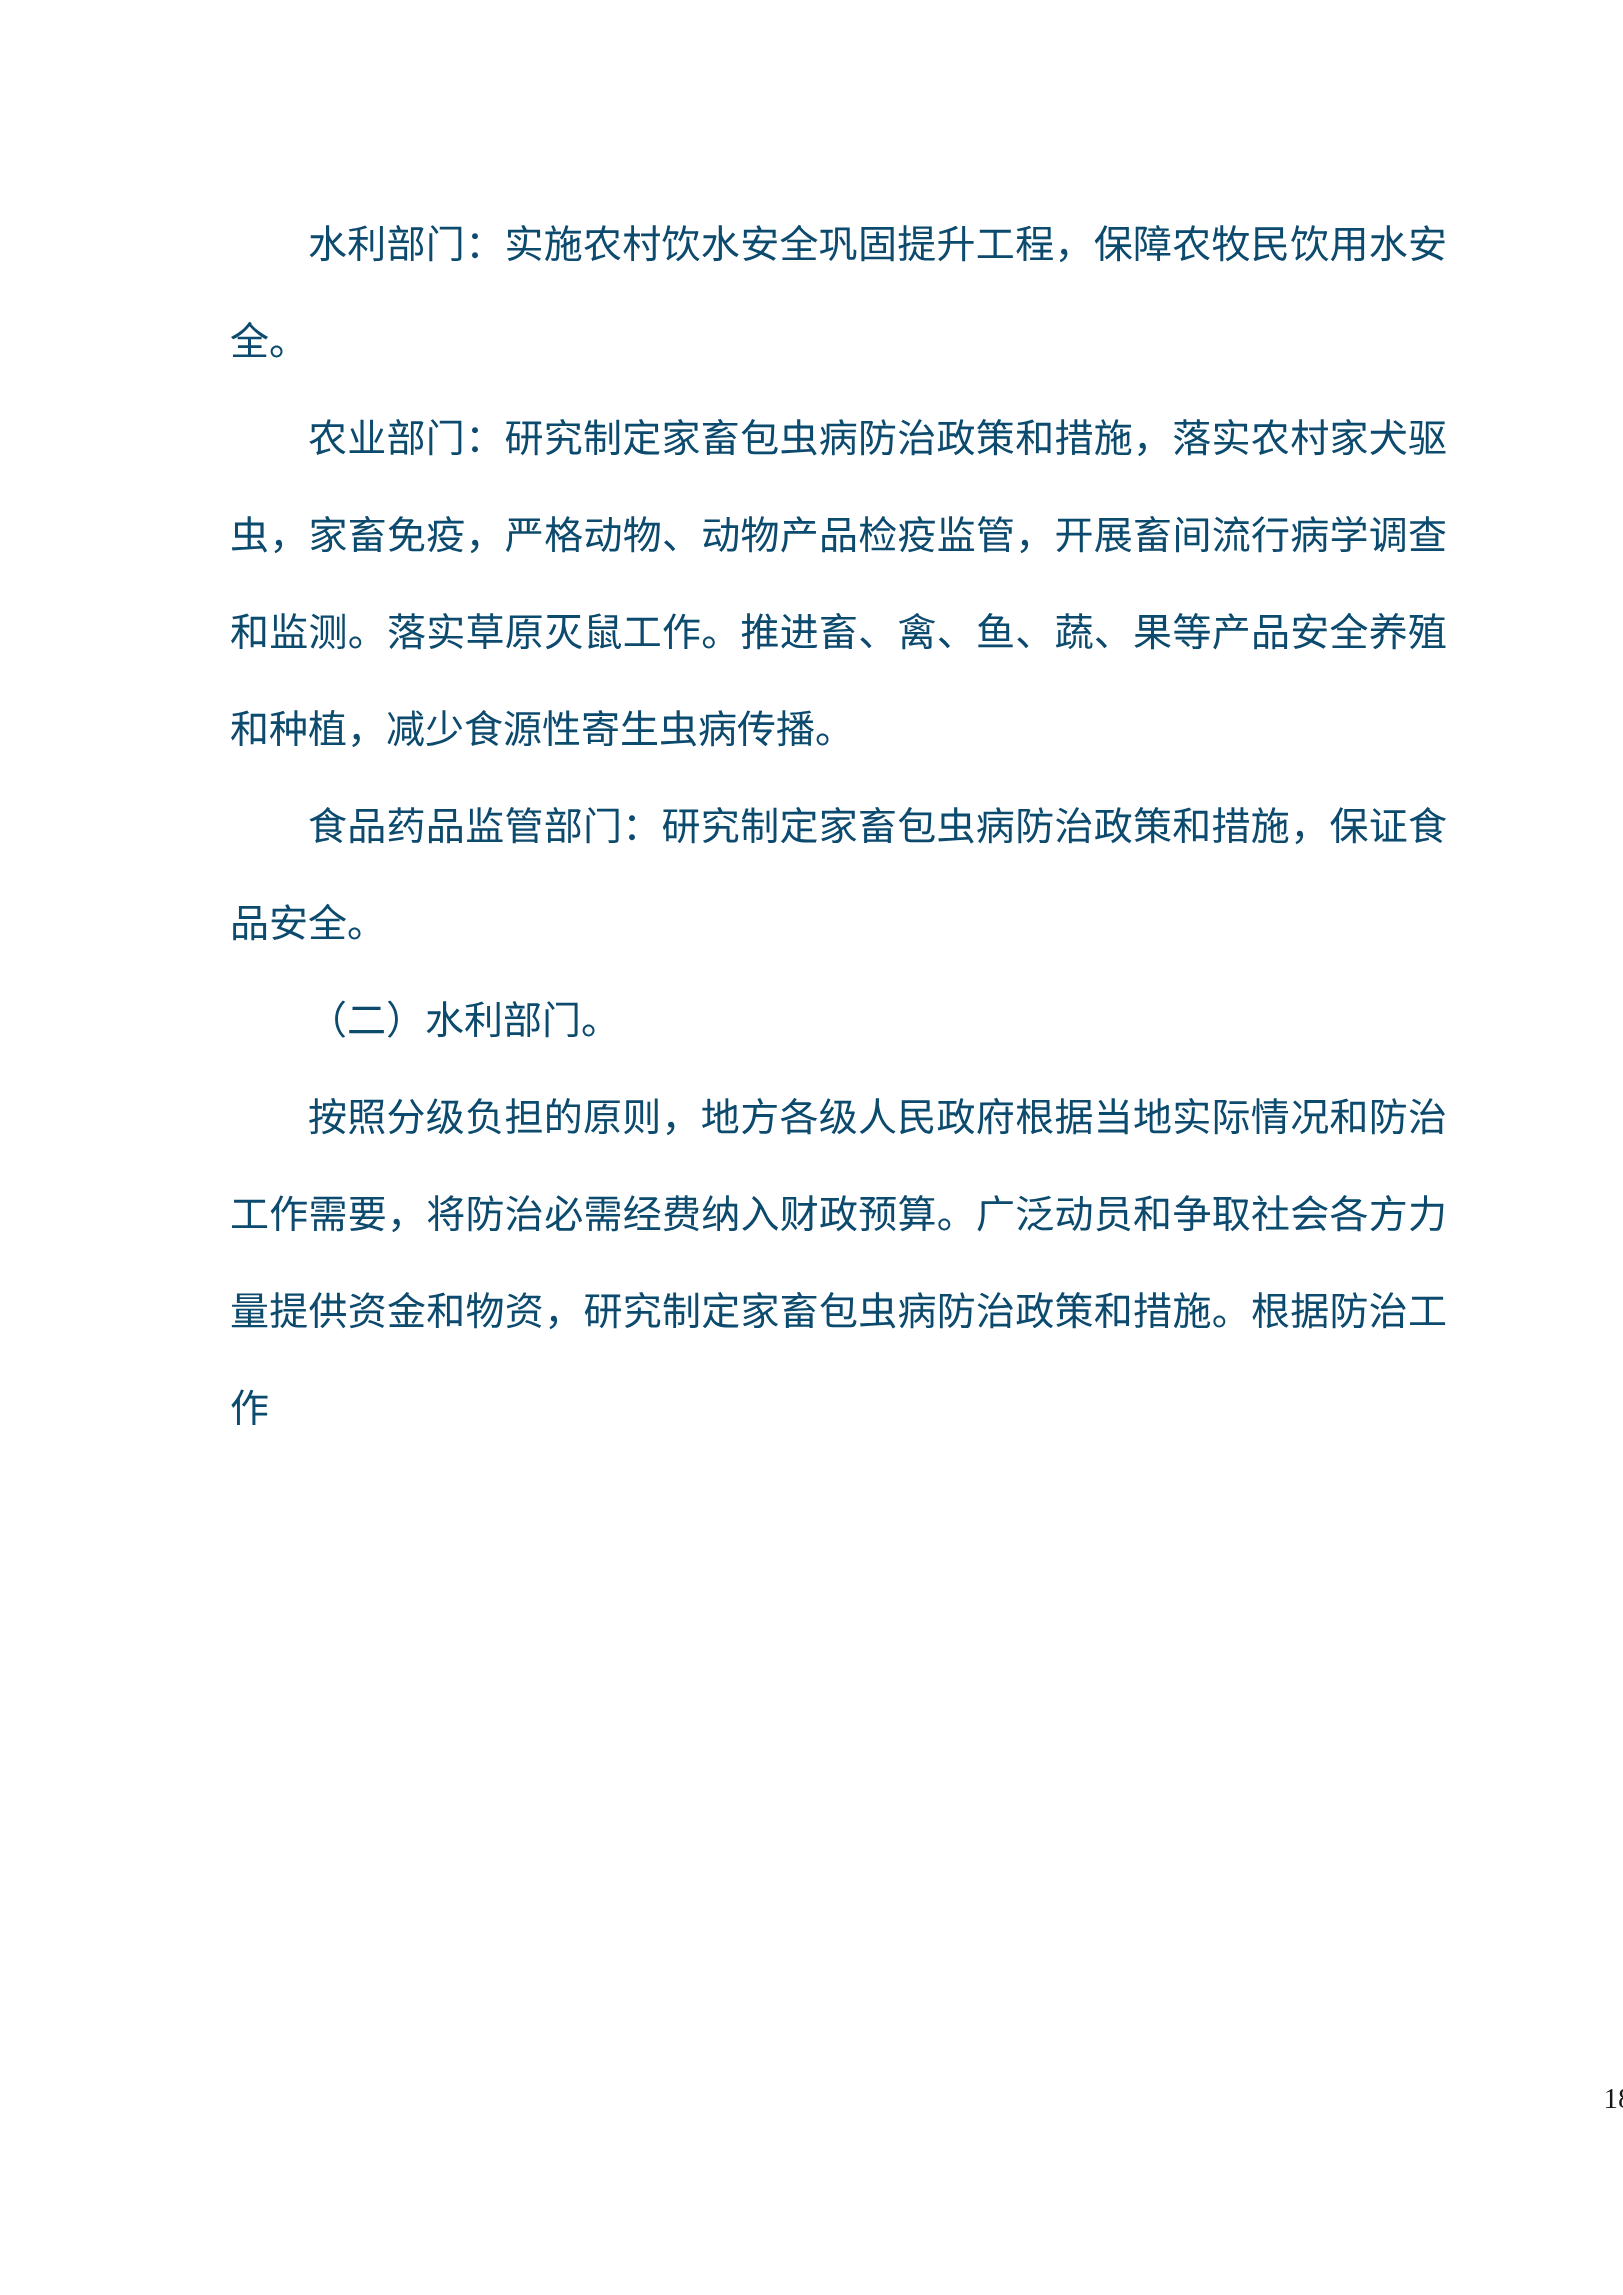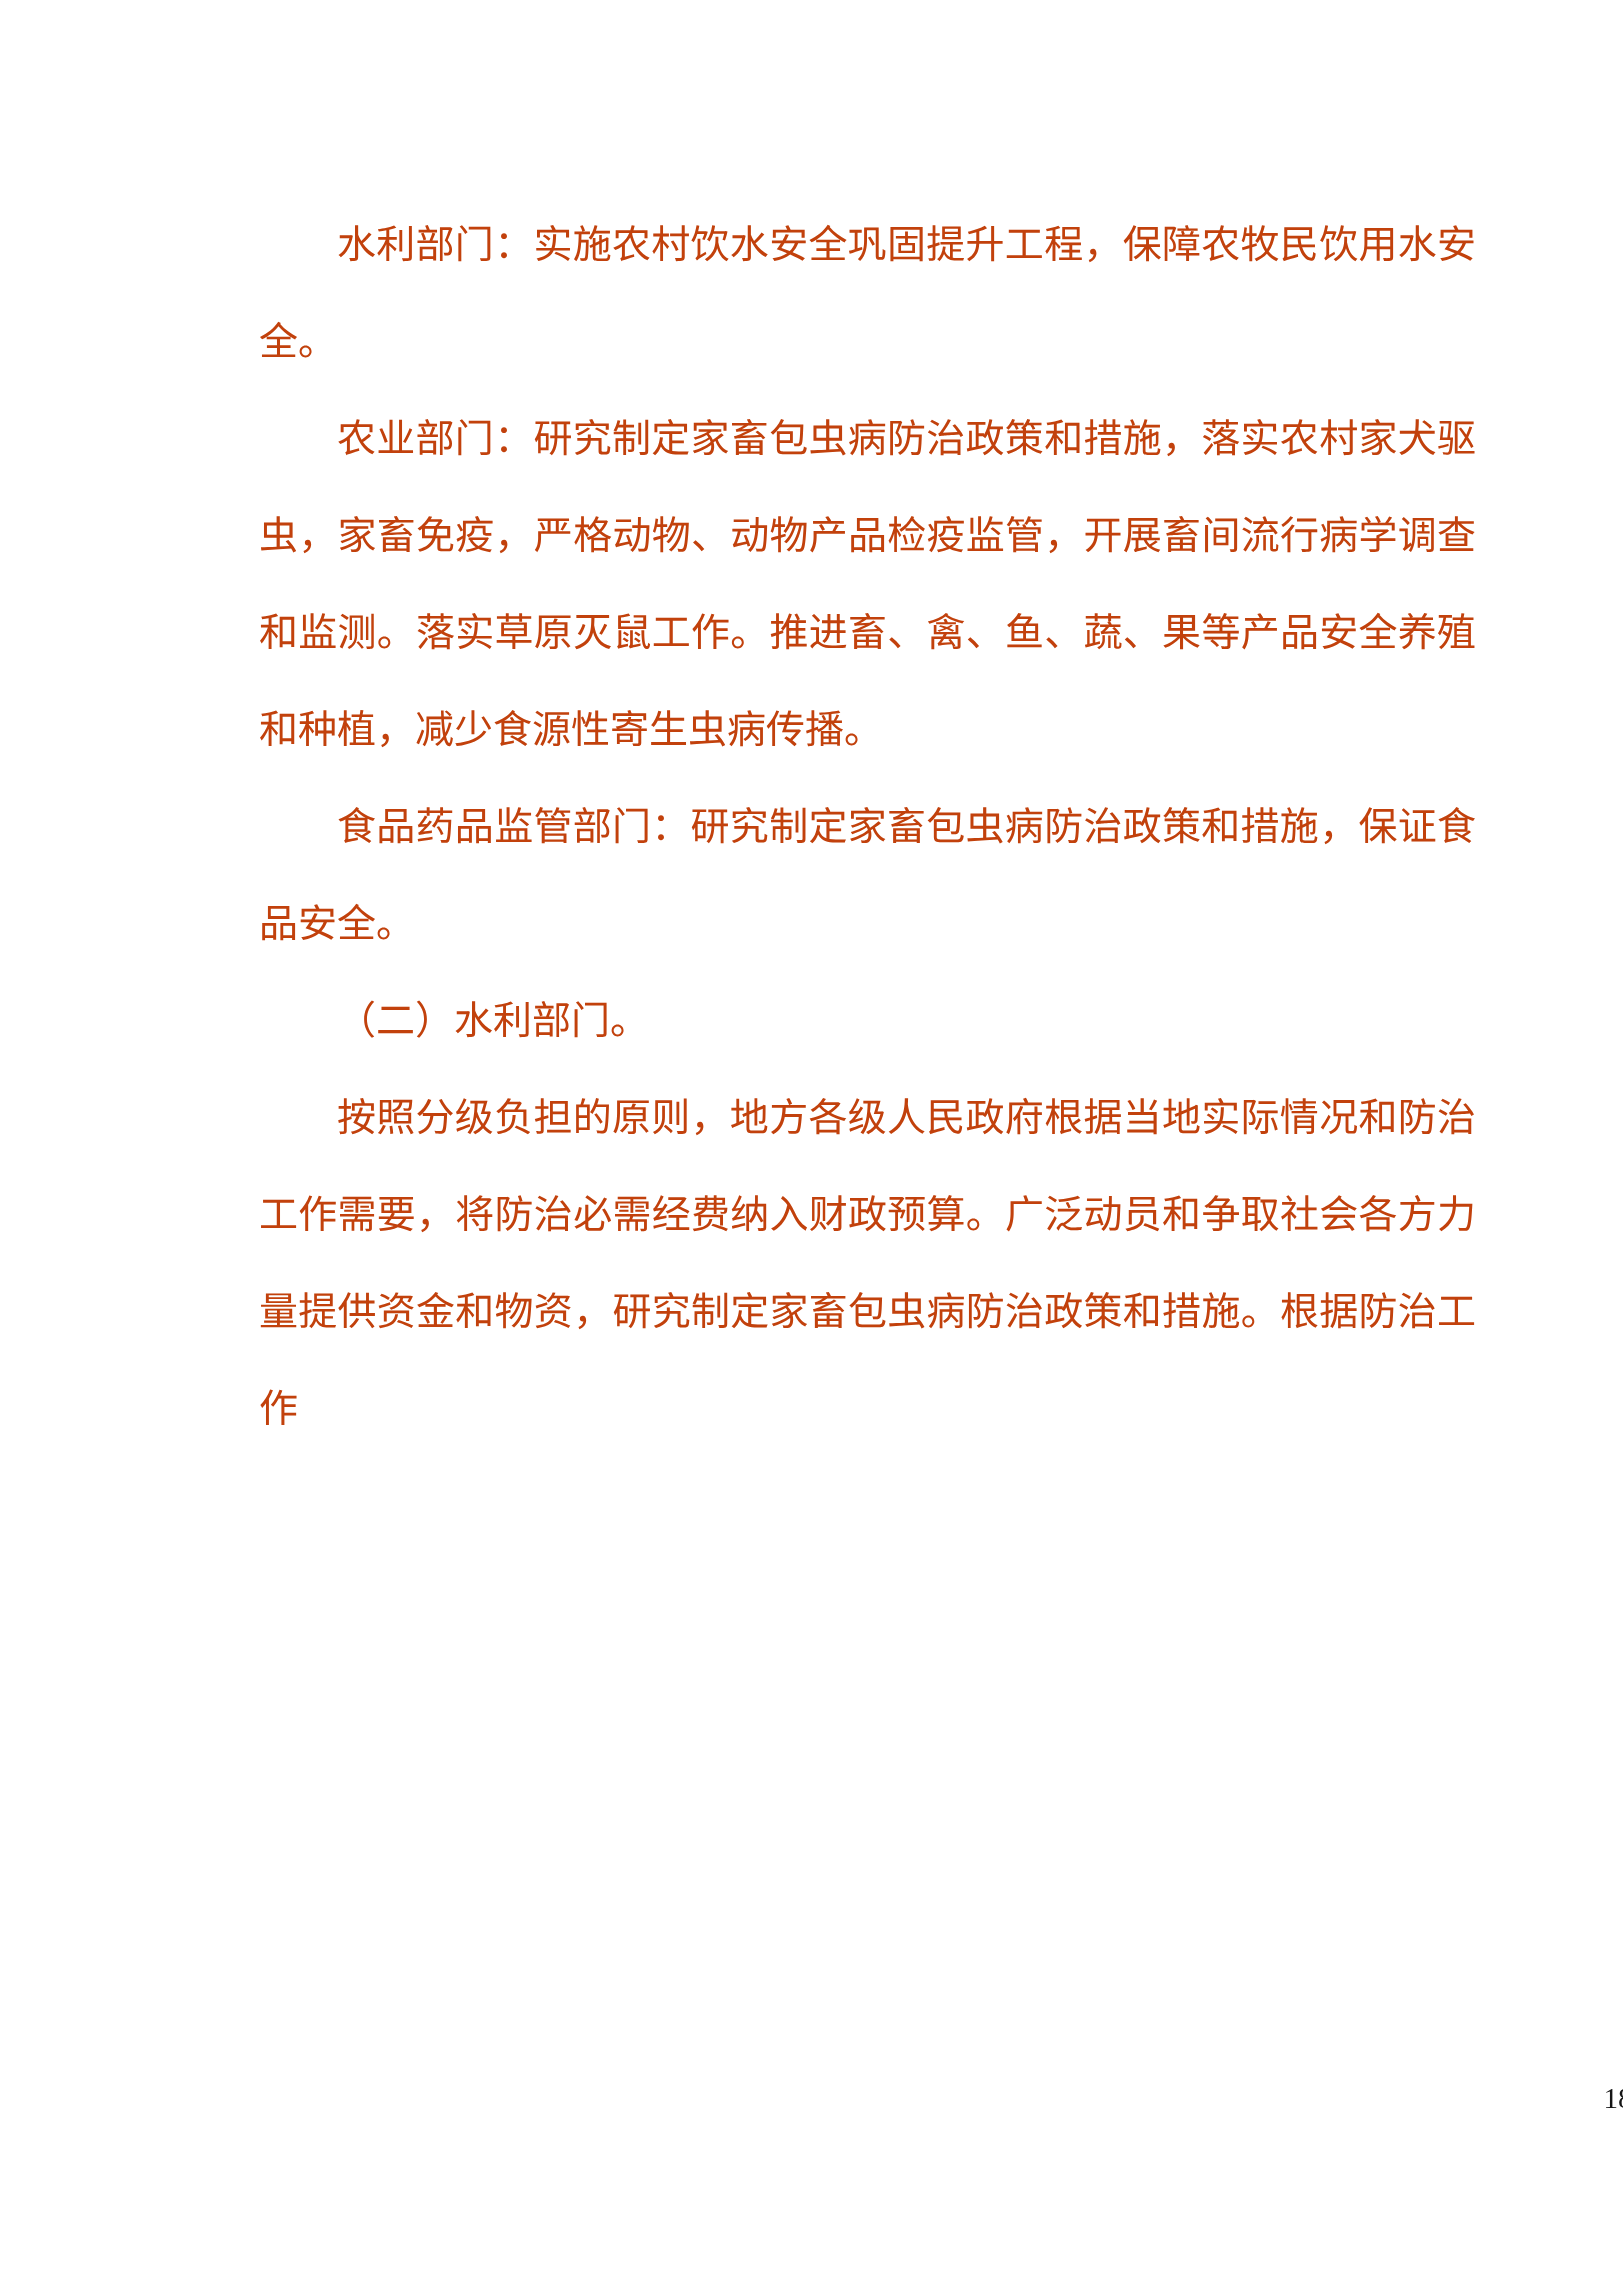--- a/index.html
+++ b/index.html
@@ -10,26 +10,26 @@
   .page {
     position: relative;
     width: 1623px;
     height: 2295px;
     background: #ffffff;
     overflow: hidden;
     font-family: "Liberation Serif", "DejaVu Serif", serif;
   }
   .text-block {
     position: absolute;
-    left: 259px;
+    left: 230px;
     top: 196px;
     width: 1217px;
     font-size: 39px;
     line-height: 97px;
-    color: #c2410c;
+    color: #0c4a6e;
     text-align: justify;
     letter-spacing: 0px;
   }
   .text-block p {
     margin: 0;
     padding: 0;
     text-indent: 2em;
     font-weight: 400;
   }
   .page-number {

